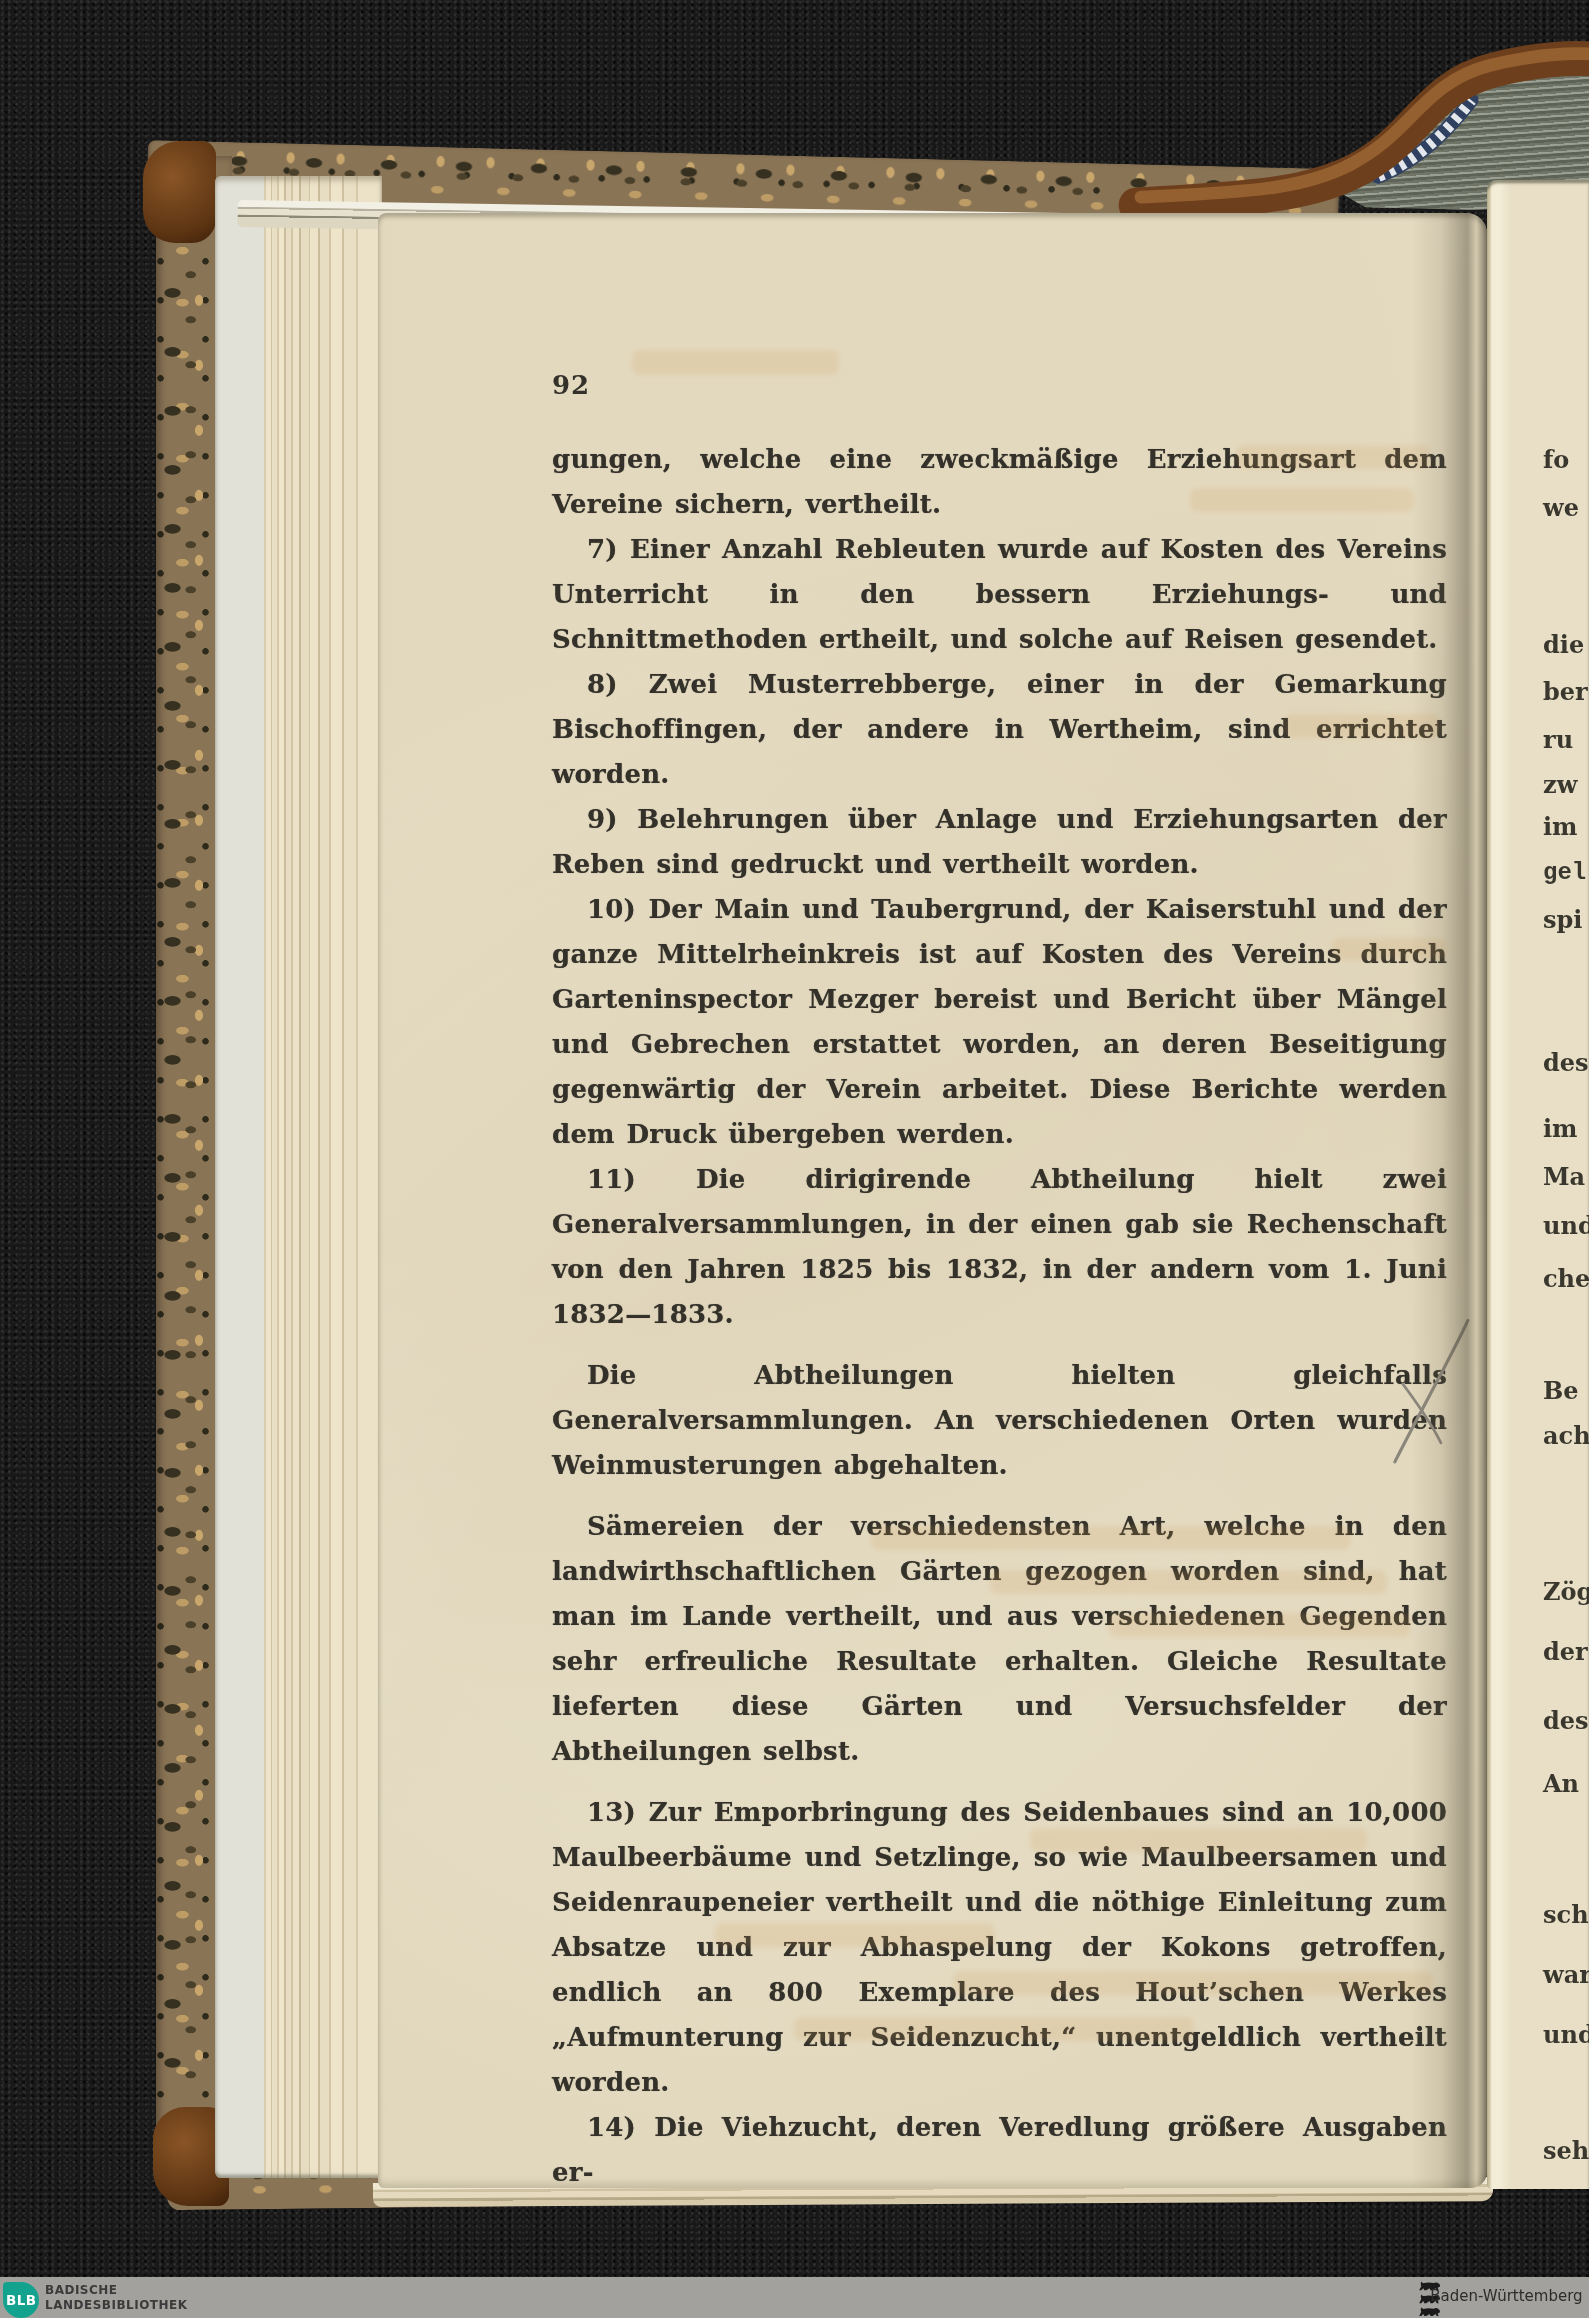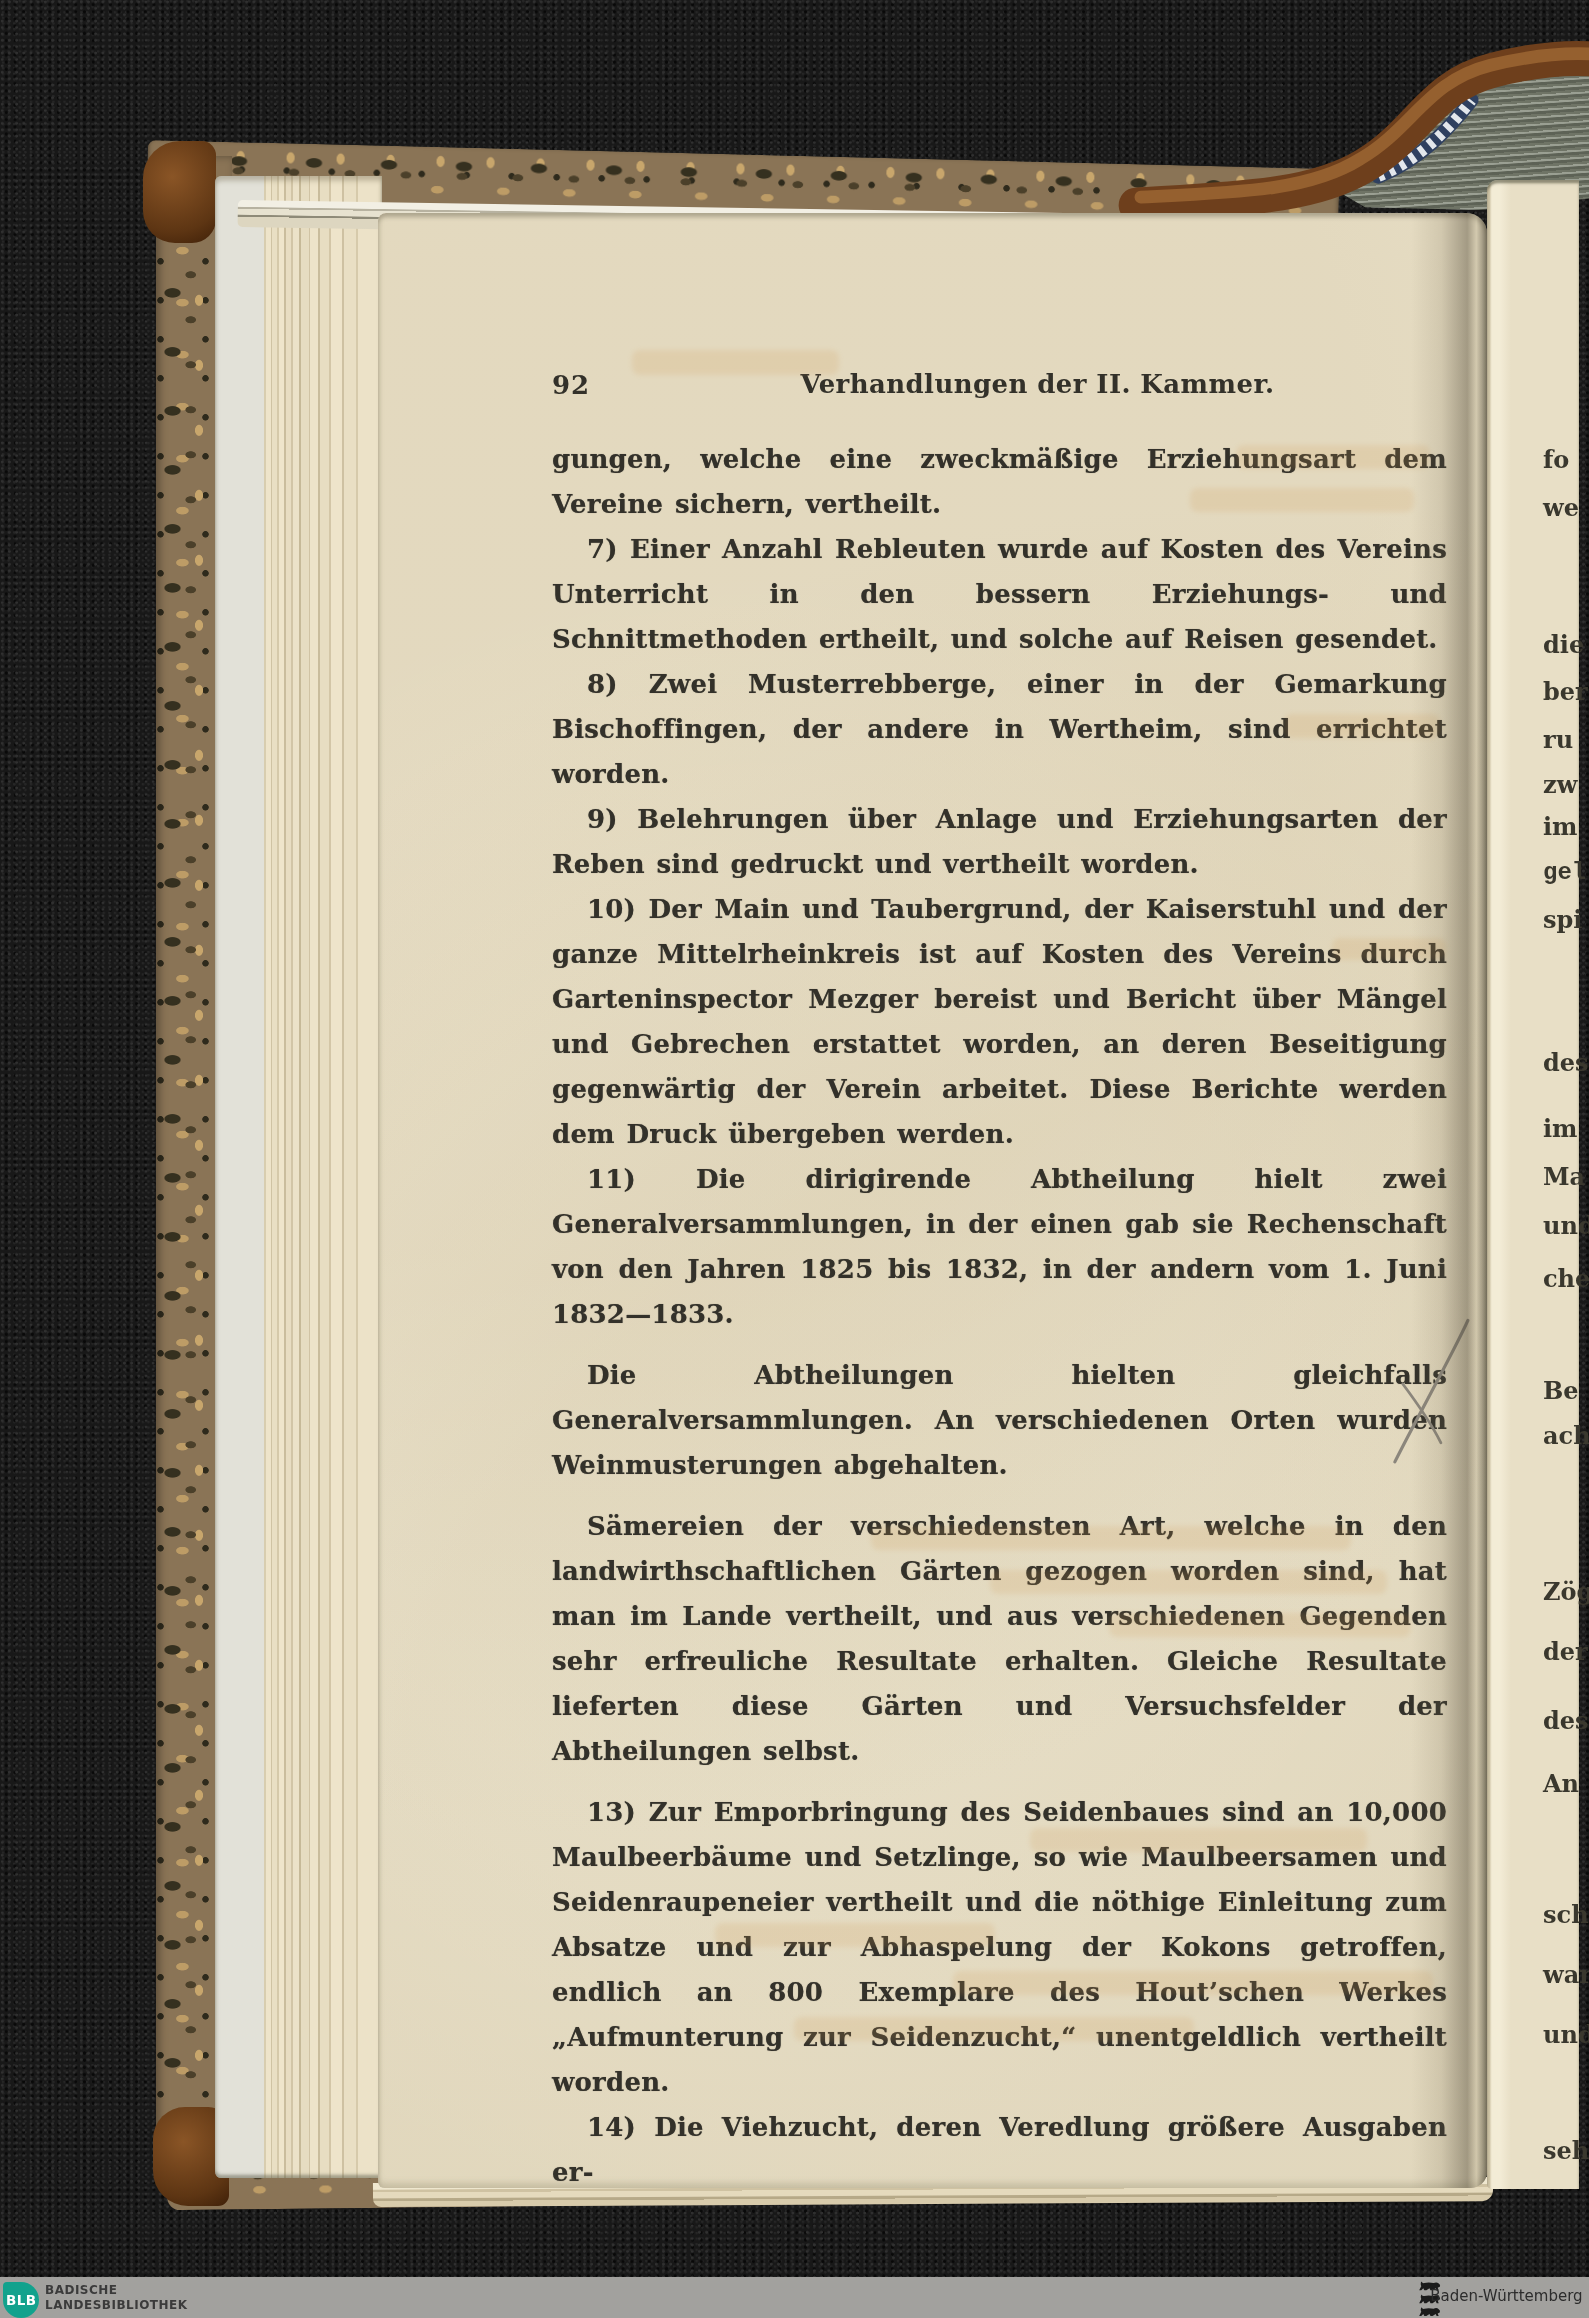--- a/index.html
+++ b/index.html
@@ -53,21 +53,21 @@
   .block-top-right{position:absolute;left:1316px;top:67px;width:273px;height:143px;
     background:#6f7466;
     background-image:repeating-linear-gradient(176deg, rgba(235,240,230,.35) 0 1.6px, rgba(40,45,38,.25) 2.4px 4.8px, transparent 4.8px 7.2px);
     clip-path:polygon(0 78%, 30% 46%, 52% 16%, 100% 2%, 100% 92%, 60% 100%, 18% 98%);}
   .bottom-edges{position:absolute;left:373px;top:2180px;width:1120px;height:24px;
     background:linear-gradient(180deg,#efe7cf 0 6.4px,#cfc2a2 7.2px 9.5px,#e5dabd 9.5px 15px,#b6a988 16px 18.3px,#d8cbab 18.3px 24px);
     border-radius:0 0 11px 8px;transform:rotate(-.3deg);}
   
   .spine-svg{position:absolute;left:0;top:0;pointer-events:none;}
   
-  .sliver{position:absolute;left:1487px;top:180px;width:92px;height:2009px;
+  .sliver{position:absolute;left:1487px;top:180px;width:102px;height:2009px;
     background:linear-gradient(90deg,#cfc4a6 0 2.4px,#f3ecd6 4.8px 12.7px,#e8dfc6 24px 100%);
     border-radius:11px 0 0 4.8px;
     box-shadow:0 3.2px 2.4px rgba(70,70,50,.55) inset;}
   .fragment{position:absolute;left:56px;font-weight:700;font-size:24px;color:#3a382e;white-space:nowrap;}
   
   .page{position:absolute;left:378px;top:213px;width:1109px;height:1975px;
     background-color:#eae2cb;
     background-image:
       radial-gradient(circle at 20% 15%, rgba(214,200,168,.35) 0 40%, transparent 70%),
       radial-gradient(circle at 80% 90%, rgba(206,192,158,.3) 0 45%, transparent 75%),
@@ -149,21 +149,20 @@
         <div class="fragment" style="top: 1589px;">An</div>
         <div class="fragment" style="top: 1720px;">scha</div>
         <div class="fragment" style="top: 1780px;">war</div>
         <div class="fragment" style="top: 1840px;">und</div>
         <div class="fragment" style="top: 1956px;">sehr</div>
       </div>
   </div>
 
   <div class="page">
     <div class="pagenum">92</div>
-    <div class="runhead">Verhandlungen der II. Kammer.</div>
     <div class="bodytext" id="body-text">
         <p class="">gungen, welche eine zweckmäßige Erziehungsart dem Vereine sichern, vertheilt.</p>
         <p class="indent">7) Einer Anzahl Rebleuten wurde auf Kosten des Vereins Unterricht in den bessern Erziehungs- und Schnittmethoden ertheilt, und solche auf Reisen gesendet.</p>
         <p class="indent">8) Zwei Musterrebberge, einer in der Gemarkung Bischoffingen, der andere in Wertheim, sind errichtet worden.</p>
         <p class="indent">9) Belehrungen über Anlage und Erziehungsarten der Reben sind gedruckt und vertheilt worden.</p>
         <p class="indent">10) Der Main und Taubergrund, der Kaiserstuhl und der ganze Mittelrheinkreis ist auf Kosten des Vereins durch Garteninspector Mezger bereist und Bericht über Mängel und Gebrechen erstattet worden, an deren Beseitigung gegenwärtig der Verein arbeitet.   Diese Berichte werden dem Druck übergeben werden.</p>
         <p class="indent">11) Die dirigirende Abtheilung hielt zwei Generalversammlungen, in der einen gab sie Rechenschaft von den Jahren 1825 bis 1832, in der andern vom 1. Juni 1832—1833.</p>
         <p class="indent gap">Die Abtheilungen hielten gleichfalls Generalversammlungen. An verschiedenen Orten wurden Weinmusterungen abgehalten.</p>
         <p class="indent gap">Sämereien der verschiedensten Art, welche in den landwirthschaftlichen Gärten gezogen worden sind, hat man im Lande vertheilt, und aus verschiedenen Gegenden sehr erfreuliche Resultate erhalten.   Gleiche Resultate lieferten diese Gärten und Versuchsfelder der Abtheilungen selbst.</p>
         <p class="indent gap">13) Zur Emporbringung des Seidenbaues sind an 10,000 Maulbeerbäume und Setzlinge, so wie Maulbeersamen und Seidenraupeneier vertheilt und die nöthige Einleitung zum Absatze und zur Abhaspelung der Kokons getroffen, endlich an 800 Exemplare des Hout’schen Werkes „Aufmunterung zur Seidenzucht,“ unentgeldlich vertheilt worden.</p>

